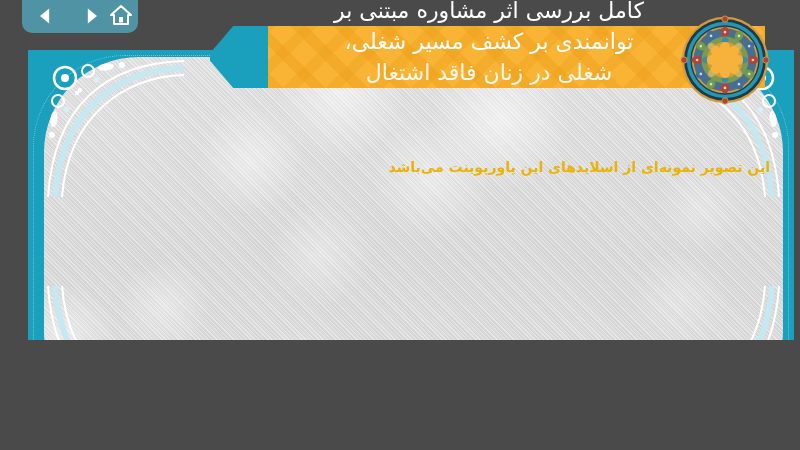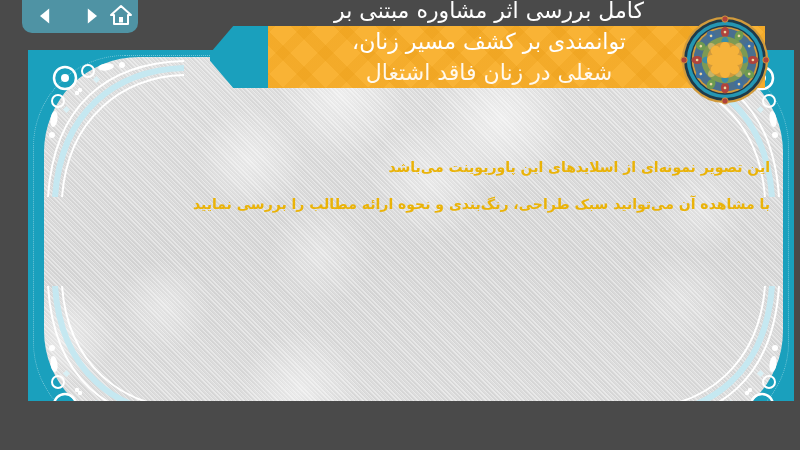--- a/index.html
+++ b/index.html
@@ -1,19 +1,19 @@
 <!DOCTYPE html>
 <html lang="fa"><head>
 <meta charset="utf-8">
 <style>
   * { margin:0; padding:0; box-sizing:border-box; }
   html,body { width:800px; height:450px; overflow:hidden; }
   body { font-family:"DejaVu Sans", sans-serif; background:#4a4a4a; position:relative; }
 
-  .page { position:absolute; inset:0; width:800px; height:401px; background:#4a4a4a; overflow:hidden; }
+  .page { position:absolute; inset:0; width:800px; height:340px; background:#4a4a4a; overflow:hidden; }
 
   
   .frame { position:absolute; left:28px; top:50px; width:766px; height:389px; background:#1aa0bd; }
   .frame .stitch { position:absolute; inset:5px; border:1px dotted rgba(255,255,255,.38); border-radius:92px; pointer-events:none; }
   .frame .inner {
     position:absolute; left:16px; top:7px; right:11px; bottom:13px;
     border-radius:95px;
     background-image:
       radial-gradient(circle at 456px 63px,  rgba(255,255,255,.55), rgba(255,255,255,0) 70px),
       radial-gradient(circle at 296px 38px,  rgba(255,255,255,.50), rgba(255,255,255,0) 64px),
@@ -116,21 +116,21 @@
     <svg class="corner br" viewBox="0 0 140 140">
         <use href="#corner-art"></use>
       </svg>
   </div>
 
   <div class="ribbon-tail"></div>
   <div class="title-highlight"></div>
 
   <div class="title-block" dir="rtl">
     <div class="t1">کامل بررسی اثر مشاوره مبتنی بر</div>
-    <div class="t2">توانمندی بر کشف مسیر زنان،</div>
+    <div class="t2">توانمندی بر کشف مسیر شغلی،</div>
     <div class="t4">شغلی در زنان فاقد اشتغال</div>
   </div>
 
   <svg class="mandala" viewBox="0 0 100 100">
     <circle cx="50" cy="50" r="48" fill="#d29b3c"></circle>
     <circle cx="50" cy="50" r="45.5" fill="#1e3a4a"></circle>
     <circle cx="50" cy="50" r="42.5" fill="#2596b2"></circle>
     <circle cx="50" cy="50" r="38.5" fill="#1e3a4a"></circle>
     <circle cx="50" cy="50" r="37" fill="#d29b3c"></circle>
     <circle cx="50" cy="50" r="35" fill="#4a6f8e"></circle>
@@ -226,21 +226,20 @@
     <g>
       <circle cx="50" cy="4.5" r="3.5" fill="#b0433c" stroke="#d29b3c" stroke-width="1"></circle>
       <circle cx="95.5" cy="50" r="3.5" fill="#b0433c" stroke="#d29b3c" stroke-width="1"></circle>
       <circle cx="50" cy="95.5" r="3.5" fill="#b0433c" stroke="#d29b3c" stroke-width="1"></circle>
       <circle cx="4.5" cy="50" r="3.5" fill="#b0433c" stroke="#d29b3c" stroke-width="1"></circle>
     </g>
   </svg>
 
   <div class="body-text" dir="rtl">
     <div>این تصویر نمونه‌ای از اسلایدهای این پاورپوینت می‌باشد</div>
-    <div>با مشاهده آن می‌توانید سبک طراحی، رنگ‌بندی و نحوه ارائه مطالب را بررسی نمایید</div>
   </div>
 
   <div class="nav">
     <button class="nav-btn btn-prev" title="">
       <svg width="20" height="20" viewBox="0 0 24 24">
         <path d="M17 3 L6 12 L17 21 Z" fill="#ffffff"></path>
       </svg>
     </button>
     <button class="nav-btn btn-next" title="">
       <svg width="20" height="20" viewBox="0 0 24 24">

